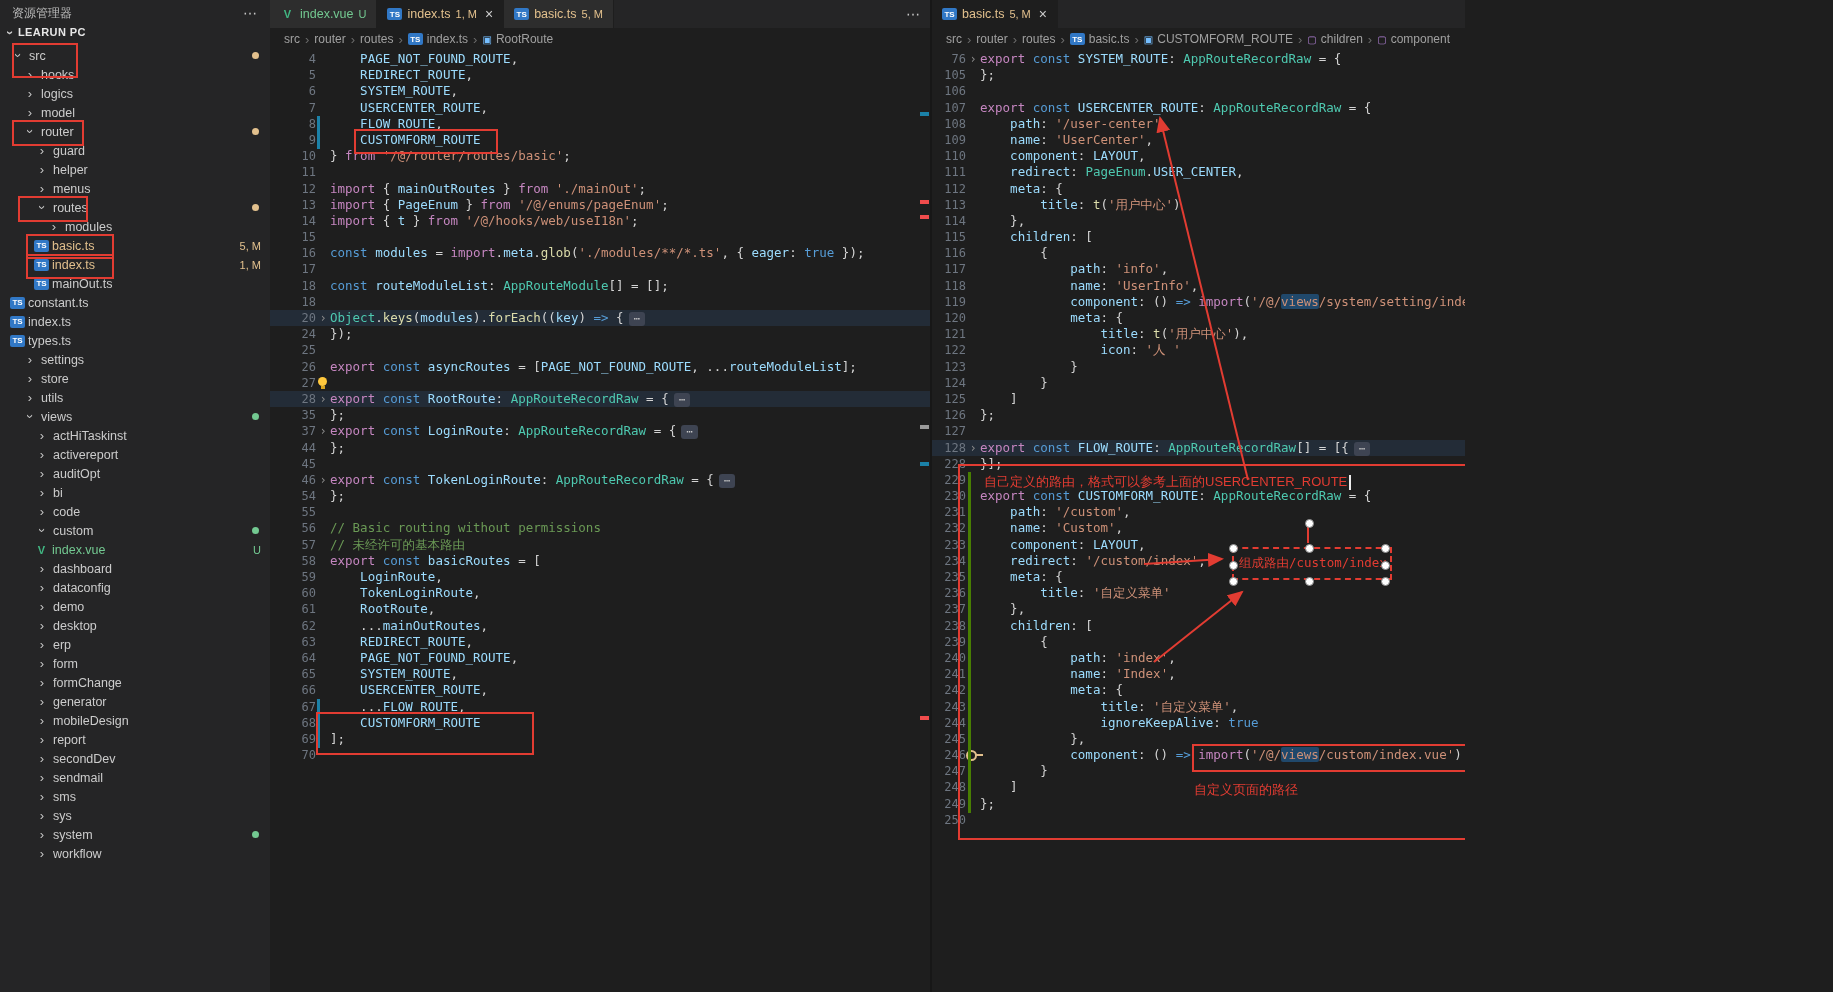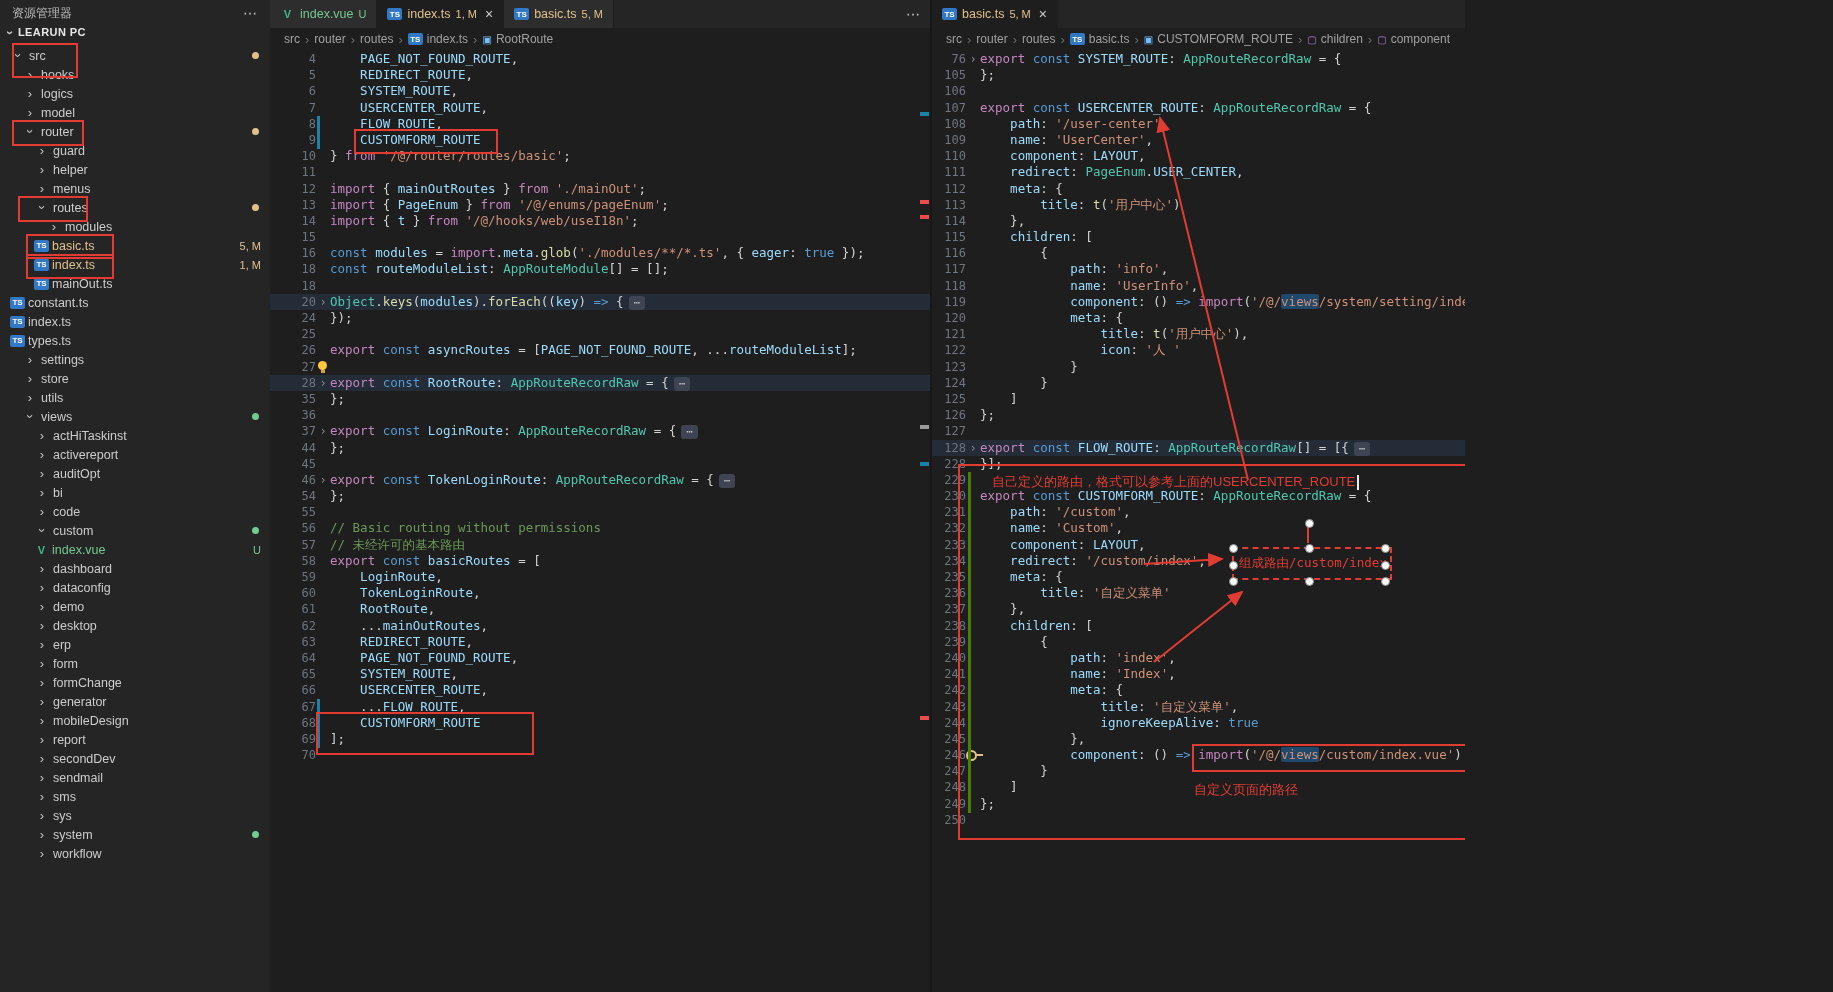--- a/index.html
+++ b/index.html
@@ -403,30 +403,30 @@
           <div class="code-line"><span class="ln">7</span><span class="chev"></span><span class="lc"><span class="tk-v">    USERCENTER_ROUTE</span><span class="tk-p">,</span></span></div>
           <div class="code-line"><span class="ln">8</span><span class="chev"></span><span class="lc"><span class="tk-v">    FLOW_ROUTE</span><span class="tk-p">,</span></span></div>
           <div class="code-line"><span class="ln">9</span><span class="chev"></span><span class="lc"><span class="tk-v">    CUSTOMFORM_ROUTE</span></span></div>
           <div class="code-line"><span class="ln">10</span><span class="chev"></span><span class="lc"><span class="tk-p">} </span><span class="tk-k">from</span><span class="tk-p"> </span><span class="tk-s">'/@/router/routes/basic'</span><span class="tk-p">;</span></span></div>
           <div class="code-line"><span class="ln">11</span><span class="chev"></span><span class="lc"></span></div>
           <div class="code-line"><span class="ln">12</span><span class="chev"></span><span class="lc"><span class="tk-k">import</span><span class="tk-p"> { </span><span class="tk-v">mainOutRoutes</span><span class="tk-p"> } </span><span class="tk-k">from</span><span class="tk-p"> </span><span class="tk-s">'./mainOut'</span><span class="tk-p">;</span></span></div>
           <div class="code-line"><span class="ln">13</span><span class="chev"></span><span class="lc"><span class="tk-k">import</span><span class="tk-p"> { </span><span class="tk-v">PageEnum</span><span class="tk-p"> } </span><span class="tk-k">from</span><span class="tk-p"> </span><span class="tk-s">'/@/enums/pageEnum'</span><span class="tk-p">;</span></span></div>
           <div class="code-line"><span class="ln">14</span><span class="chev"></span><span class="lc"><span class="tk-k">import</span><span class="tk-p"> { </span><span class="tk-v">t</span><span class="tk-p"> } </span><span class="tk-k">from</span><span class="tk-p"> </span><span class="tk-s">'/@/hooks/web/useI18n'</span><span class="tk-p">;</span></span></div>
           <div class="code-line"><span class="ln">15</span><span class="chev"></span><span class="lc"></span></div>
           <div class="code-line"><span class="ln">16</span><span class="chev"></span><span class="lc"><span class="tk-c">const</span><span class="tk-p"> </span><span class="tk-v">modules</span><span class="tk-p"> = </span><span class="tk-k">import</span><span class="tk-p">.</span><span class="tk-v">meta</span><span class="tk-p">.</span><span class="tk-f">glob</span><span class="tk-p">(</span><span class="tk-s">'./modules/**/*.ts'</span><span class="tk-p">, { </span><span class="tk-v">eager</span><span class="tk-p">: </span><span class="tk-c">true</span><span class="tk-p"> });</span></span></div>
+          <div class="code-line"><span class="ln">17</span><span class="chev"></span><span class="lc"></span></div>
           <div class="code-line"><span class="ln">18</span><span class="chev"></span><span class="lc"><span class="tk-c">const</span><span class="tk-p"> </span><span class="tk-v">routeModuleList</span><span class="tk-p">: </span><span class="tk-t">AppRouteModule</span><span class="tk-p">[] = [];</span></span></div>
           <div class="code-line"><span class="ln">18</span><span class="chev"></span><span class="lc"></span></div>
           <div class="code-line hl"><span class="ln">20</span><span class="chev">›</span><span class="lc"><span class="tk-t">Object</span><span class="tk-p">.</span><span class="tk-f">keys</span><span class="tk-p">(</span><span class="tk-v">modules</span><span class="tk-p">).</span><span class="tk-f">forEach</span><span class="tk-p">((</span><span class="tk-v">key</span><span class="tk-p">) </span><span class="tk-c">=&gt;</span><span class="tk-p"> {</span><span class="tk-d">⋯</span></span></div>
           <div class="code-line"><span class="ln">24</span><span class="chev"></span><span class="lc"><span class="tk-p">});</span></span></div>
           <div class="code-line"><span class="ln">25</span><span class="chev"></span><span class="lc"></span></div>
           <div class="code-line"><span class="ln">26</span><span class="chev"></span><span class="lc"><span class="tk-k">export</span><span class="tk-p"> </span><span class="tk-c">const</span><span class="tk-p"> </span><span class="tk-v">asyncRoutes</span><span class="tk-p"> = [</span><span class="tk-v">PAGE_NOT_FOUND_ROUTE</span><span class="tk-p">, ...</span><span class="tk-v">routeModuleList</span><span class="tk-p">];</span></span></div>
           <div class="code-line"><span class="ln">27</span><span class="chev"><span class="bulb"></span></span><span class="lc"></span></div>
           <div class="code-line hl"><span class="ln">28</span><span class="chev">›</span><span class="lc"><span class="tk-k">export</span><span class="tk-p"> </span><span class="tk-c">const</span><span class="tk-p"> </span><span class="tk-v">RootRoute</span><span class="tk-p">: </span><span class="tk-t">AppRouteRecordRaw</span><span class="tk-p"> = {</span><span class="tk-d">⋯</span></span></div>
           <div class="code-line"><span class="ln">35</span><span class="chev"></span><span class="lc"><span class="tk-p">};</span></span></div>
-          <div class="code-line"><span class="ln">36</span><span class="chev"></span><span class="lc"></span></div>
           <div class="code-line"><span class="ln">37</span><span class="chev">›</span><span class="lc"><span class="tk-k">export</span><span class="tk-p"> </span><span class="tk-c">const</span><span class="tk-p"> </span><span class="tk-v">LoginRoute</span><span class="tk-p">: </span><span class="tk-t">AppRouteRecordRaw</span><span class="tk-p"> = {</span><span class="tk-d">⋯</span></span></div>
           <div class="code-line"><span class="ln">44</span><span class="chev"></span><span class="lc"><span class="tk-p">};</span></span></div>
           <div class="code-line"><span class="ln">45</span><span class="chev"></span><span class="lc"></span></div>
           <div class="code-line"><span class="ln">46</span><span class="chev">›</span><span class="lc"><span class="tk-k">export</span><span class="tk-p"> </span><span class="tk-c">const</span><span class="tk-p"> </span><span class="tk-v">TokenLoginRoute</span><span class="tk-p">: </span><span class="tk-t">AppRouteRecordRaw</span><span class="tk-p"> = {</span><span class="tk-d">⋯</span></span></div>
           <div class="code-line"><span class="ln">54</span><span class="chev"></span><span class="lc"><span class="tk-p">};</span></span></div>
           <div class="code-line"><span class="ln">55</span><span class="chev"></span><span class="lc"></span></div>
           <div class="code-line"><span class="ln">56</span><span class="chev"></span><span class="lc"><span class="tk-m">// Basic routing without permissions</span></span></div>
           <div class="code-line"><span class="ln">57</span><span class="chev"></span><span class="lc"><span class="tk-m">// 未经许可的基本路由</span></span></div>
           <div class="code-line"><span class="ln">58</span><span class="chev"></span><span class="lc"><span class="tk-k">export</span><span class="tk-p"> </span><span class="tk-c">const</span><span class="tk-p"> </span><span class="tk-v">basicRoutes</span><span class="tk-p"> = [</span></span></div>
           <div class="code-line"><span class="ln">59</span><span class="chev"></span><span class="lc"><span class="tk-v">    LoginRoute</span><span class="tk-p">,</span></span></div>
@@ -571,21 +571,21 @@
             <path d="M0,0 L8,3.5 L0,7 Z" fill="#e23c32"></path>
           </marker>
         </defs>
         <line x1="316" y1="430" x2="228" y2="68" stroke="#e23c32" stroke-width="2" marker-end="url(#ah)"></line>
         <line x1="212" y1="514" x2="290" y2="509" stroke="#e23c32" stroke-width="2" marker-end="url(#ah)"></line>
         <line x1="222" y1="612" x2="310" y2="542" stroke="#e23c32" stroke-width="2" marker-end="url(#ah)"></line>
       </svg>
 
       <div class="ann-box" style="left:26px;top:414px;width:512px;height:372px;"></div>
 
-      <div class="ann-text" style="left:60px;top:423px;">
+      <div class="ann-text" style="left:52px;top:423px;">
         <span>自己定义的路由，格式可以参考上面的USERCENTER_ROUTE</span><span class="cursorbar"></span>
       </div>
 
       <div class="dash-box" style="left:300px;top:497px;width:146px;height:29px;">
         <span>组成路由/custom/index</span>
           <span class="cursorbar"></span>
         <div class="handle" style="left:-5px;top:-5px;"></div>
         <div class="handle" style="left:71px;top:-5px;"></div>
         <div class="handle" style="left:147px;top:-5px;"></div>
         <div class="handle" style="left:-5px;top:12px;"></div>

